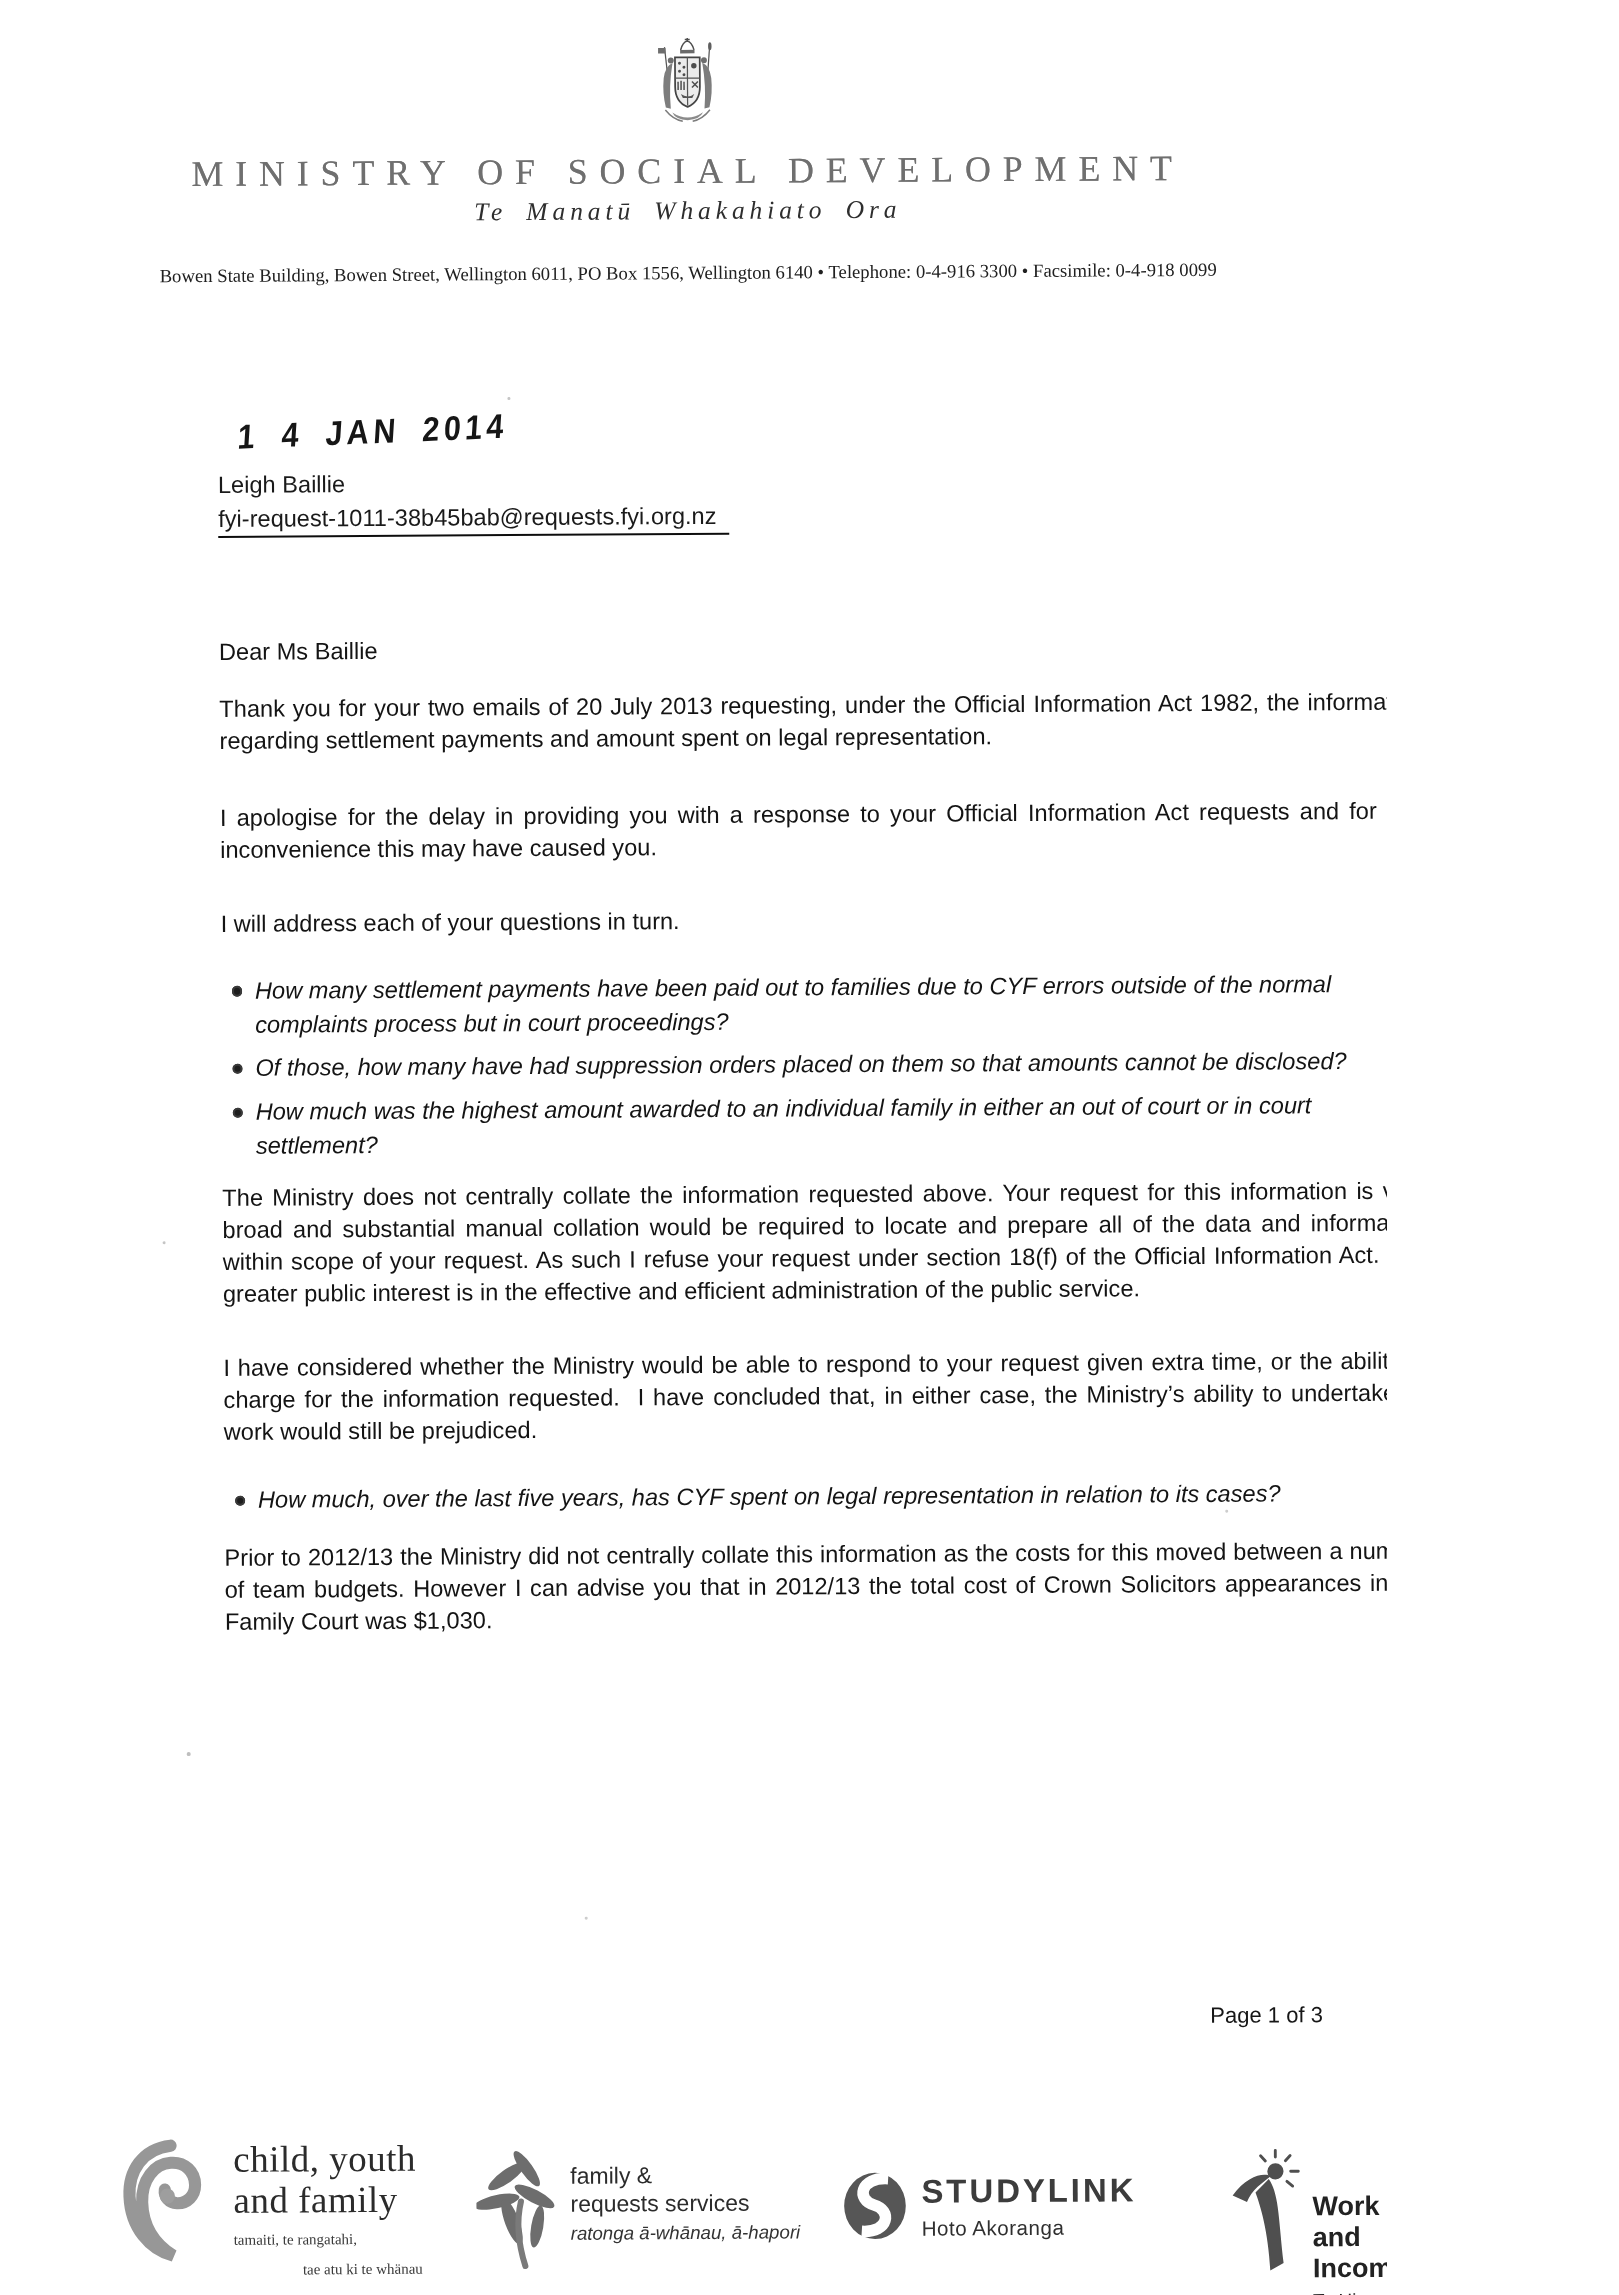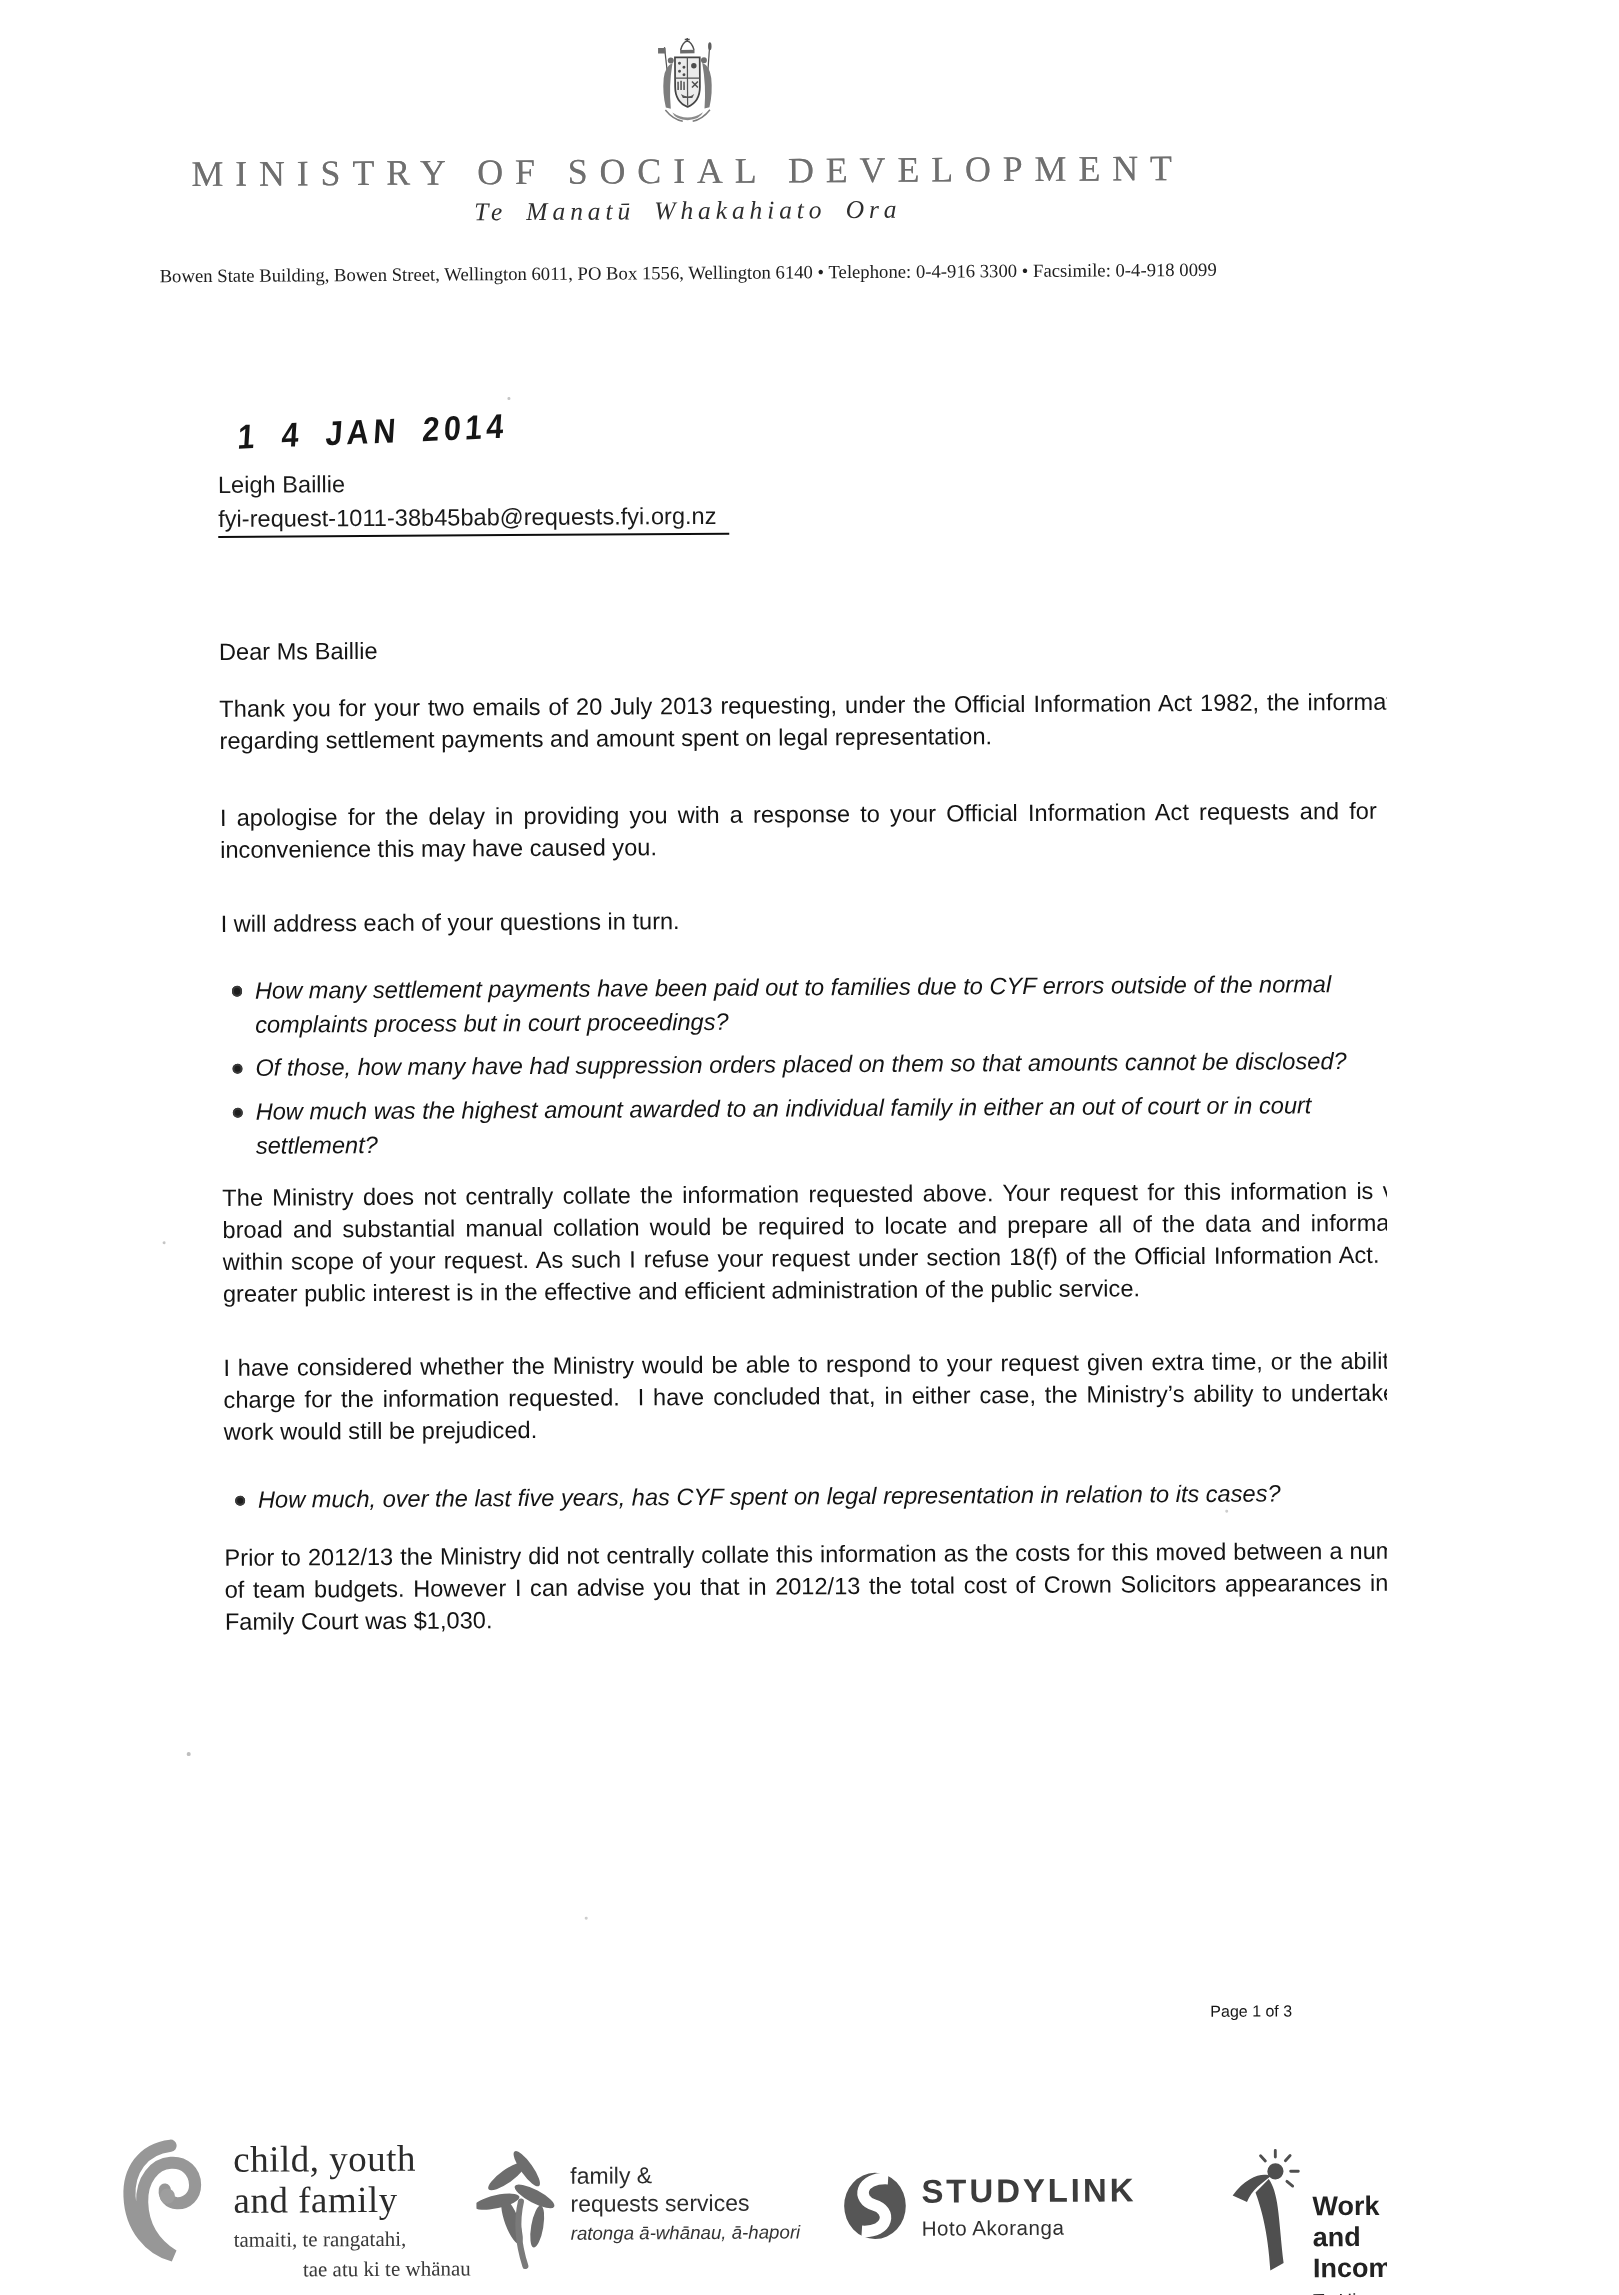--- a/index.html
+++ b/index.html
@@ -52,28 +52,28 @@
   .p5{margin-bottom:35px !important;}
   .p6{margin-bottom:0 !important;}
   .bullets{margin:0 0 18.7px 0;padding:0;}
   .bullets-b{margin-bottom:25.5px;}
   .bullet-item{display:flex;align-items:flex-start;margin:0 0 9.8px 0;}
   .bullet-item:last-child{margin-bottom:0;}
   .bullet-dot{flex:0 0 auto;width:10.3px;height:10.3px;border-radius:50%;background:#1d1d1d;margin:12.8px 12.8px 0 10.8px;
     box-shadow:inset 0 0 0 2px #3a3a3a;}
   .bullet-text{font-style:italic;font-size:23.6px;line-height:34px;padding-right:2.9px;}
 
-  .page-num{position:absolute;left:1205px;top:2006px;font-size:16px;color:#161616;}
+  .page-num{position:absolute;left:1205px;top:2006px;font-size:22px;color:#161616;}
 
   
   .footer-logo{position:absolute;}
   .cyf-text{position:absolute;left:227px;top:2136px;font-family:Liberation Serif, serif;color:#2b2b2b;}
   .cyf-l1{font-size:37px;line-height:41px;letter-spacing:0.5px;}
   .cyf-l2{font-size:37px;line-height:41px;letter-spacing:0.5px;}
-  .cyf-sub{font-size:21px;line-height:21.6px;color:#3a3a3a;margin-top:8.8px;}
+  .cyf-sub{font-size:15px;line-height:21.6px;color:#3a3a3a;margin-top:8.8px;}
   .cyf-sub2{margin-left:69px;}
 
   .fcs-text{position:absolute;left:564px;top:2162px;color:#2b2b2b;}
   .fcs-l1,.fcs-l2{font-size:23px;line-height:27.5px;font-weight:400;letter-spacing:0px;}
   .fcs-sub{font-size:18.7px;font-style:italic;margin-top:4.9px;color:#333;}
 
   .sl-text{position:absolute;left:915px;top:2174px;color:#333;}
   .sl-name{font-size:33px;font-weight:700;letter-spacing:2.9px;color:#3c3c3c;}
   .sl-sub{font-size:20.6px;margin-top:5.9px;letter-spacing:0.5px;color:#2f2f2f;}
 

